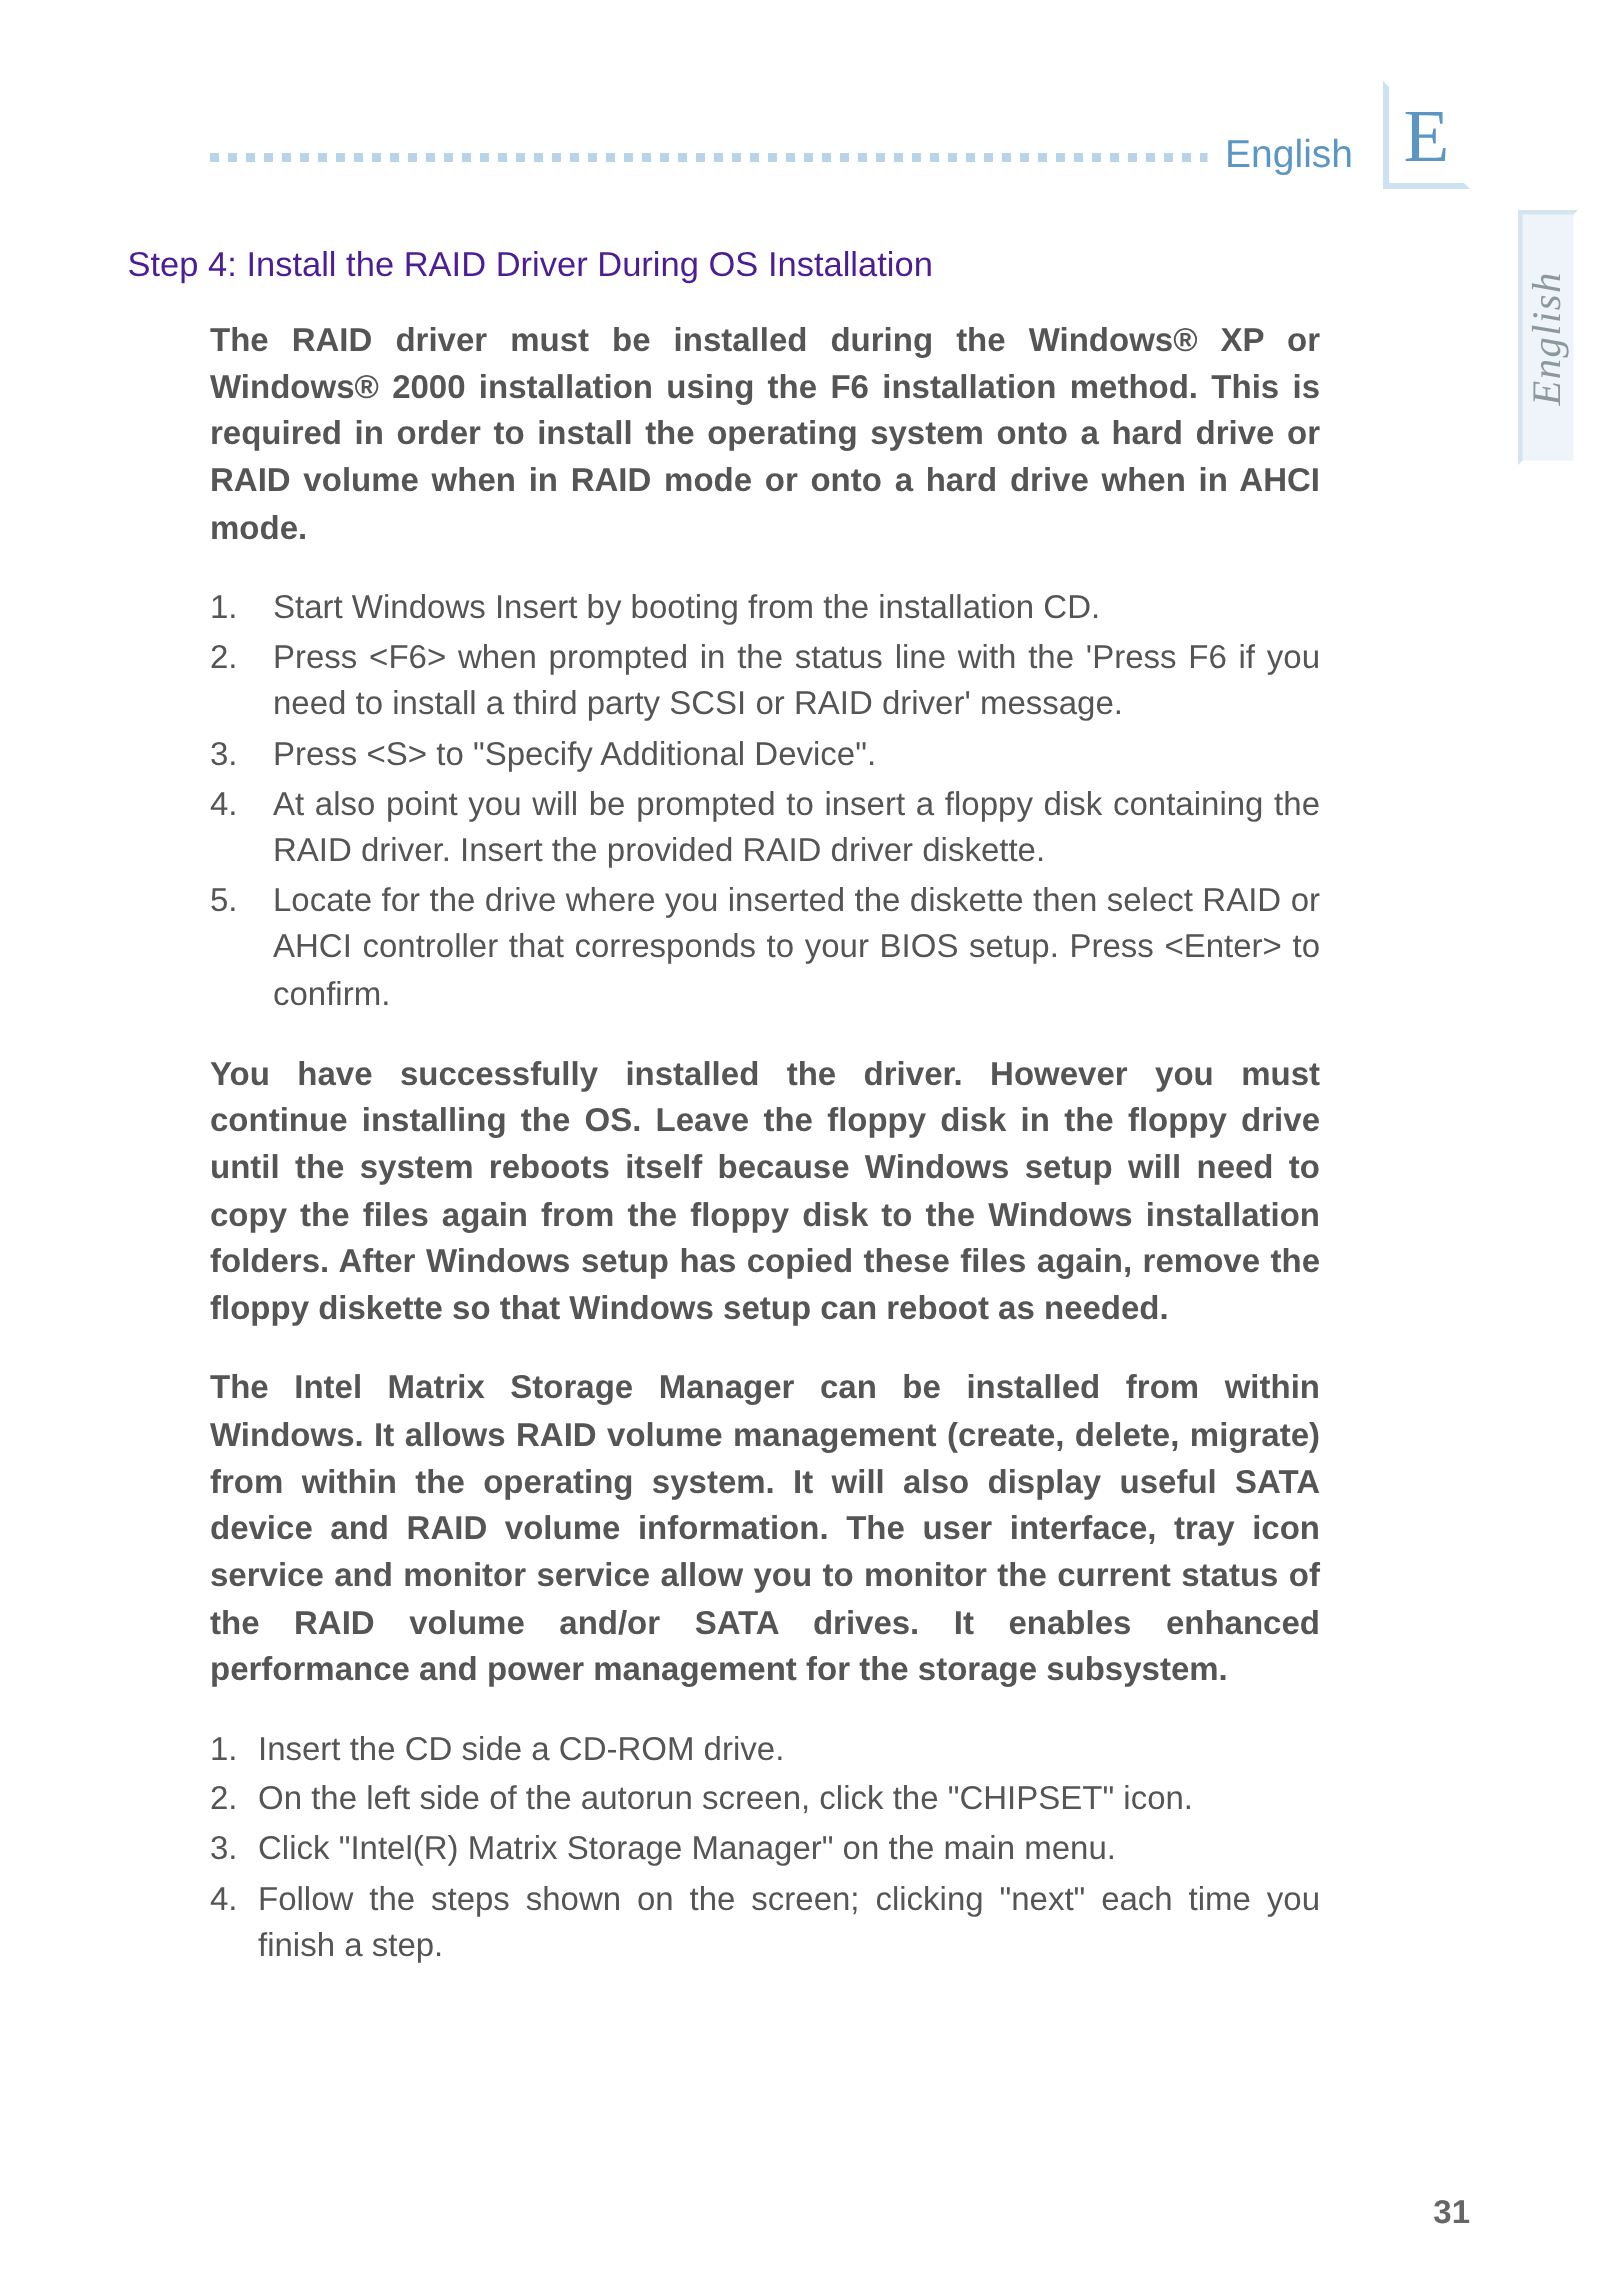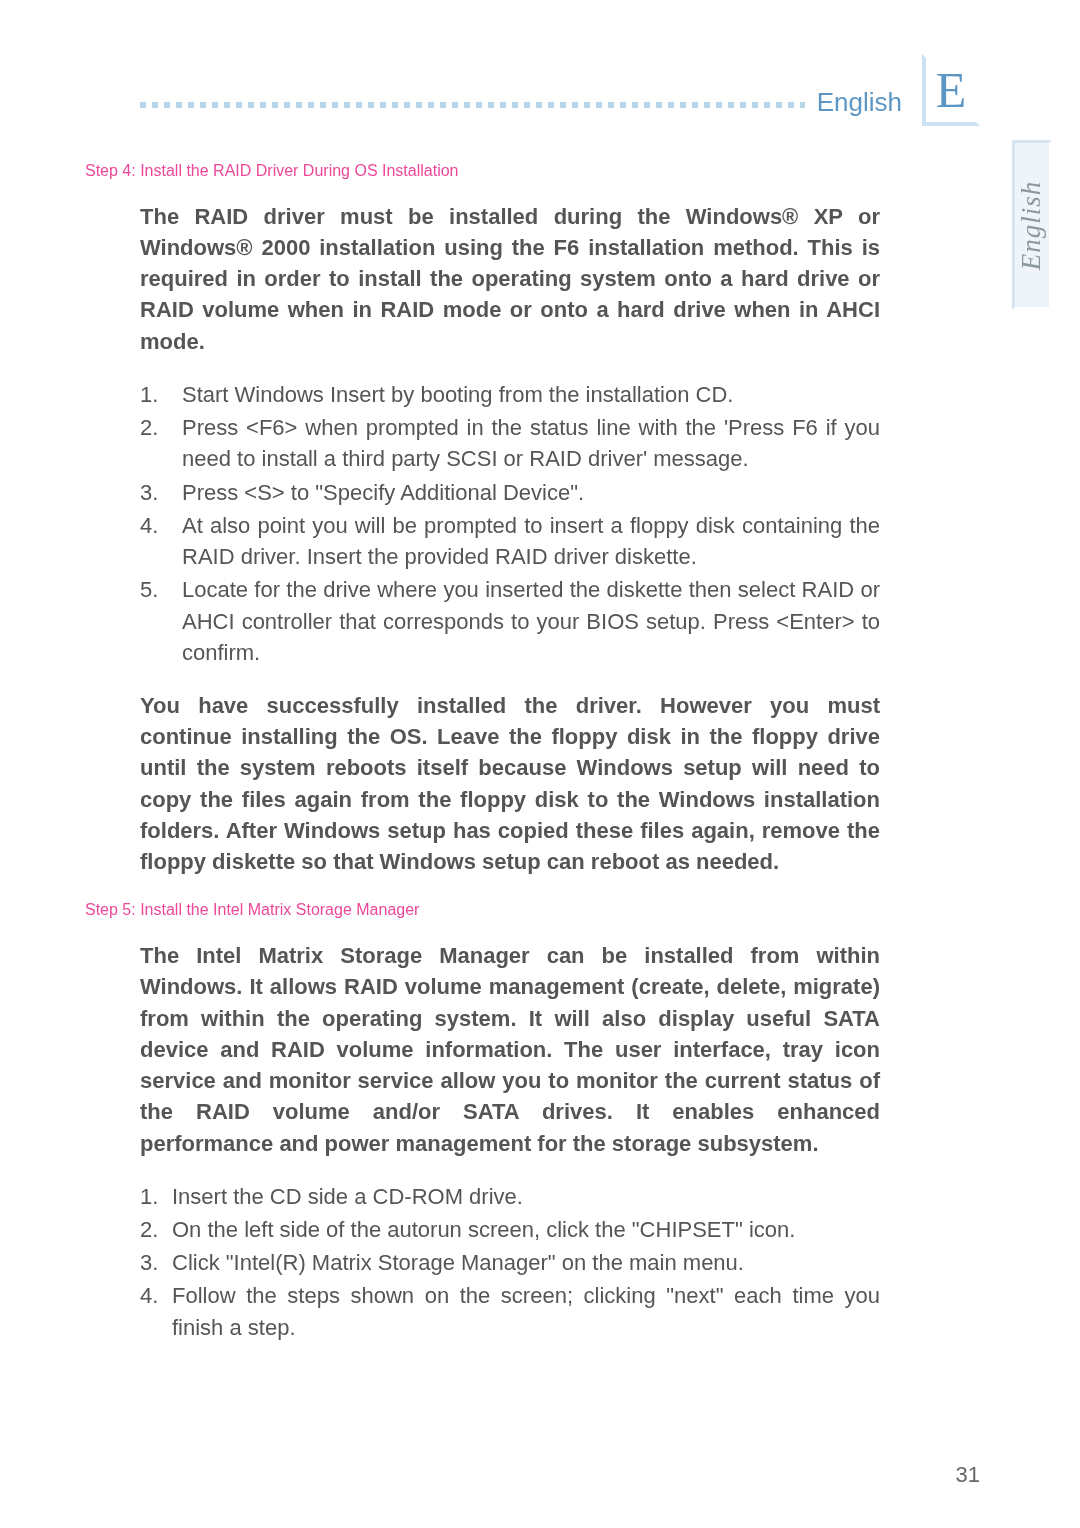--- a/index.html
+++ b/index.html
@@ -76,22 +76,22 @@
     white-space: nowrap;
     letter-spacing: 1px;
   }
   .content {
     width: 740px;
     font-size: 22px;
     line-height: 1.42;
     color: #555;
   }
   .section-heading {
-    color: #ec4899;
-    font-size: 16px;
+    color: #4c1d95;
+    font-size: 23px;
     font-weight: 500;
     margin-bottom: 18px;
     margin-left: -55px;
   }
   .body-para {
     text-align: justify;
     margin-bottom: 22px;
     font-weight: 700;
   }
   .num-list {
@@ -113,21 +113,21 @@
   }
   .num-list.tight .num {
     width: 32px;
   }
   .page-num {
     position: absolute;
     bottom: 40px;
     right: 100px;
     font-size: 22px;
     color: #666;
-    font-weight: 400;
+    font-weight: 700;
     margin-top: 16px;
   }
 </style>
 </head>
 <body>
 
 <div class="header-row">
   <div class="dotted-line"></div>
   <div class="header-label">English</div>
   <div class="e-badge">
@@ -163,21 +163,20 @@
         <span class="txt">At also point you will be prompted to insert a floppy disk containing the RAID driver. Insert the provided RAID driver diskette.</span>
       </li>
     <li>
         <span class="num">5.</span>
         <span class="txt">Locate for the drive where you inserted the diskette then select RAID or AHCI controller that corresponds to your BIOS setup. Press &lt;Enter&gt; to confirm.</span>
       </li>
   </ul>
 
   <p class="body-para">You have successfully installed the driver. However you must continue installing the OS. Leave the floppy disk in the floppy drive until the system reboots itself because Windows setup will need to copy the files again from the floppy disk to the Windows installation folders. After Windows setup has copied these files again, remove the floppy diskette so that Windows setup can reboot as needed.</p>
 
-  <div class="section-heading">Step 5: Install the Intel Matrix Storage Manager</div>
 
   <p class="body-para">The Intel Matrix Storage Manager can be installed from within Windows. It allows RAID volume management (create, delete, migrate) from within the operating system. It will also display useful SATA device and RAID volume information. The user interface, tray icon service and monitor service allow you to monitor the current status of the RAID volume and/or SATA drives. It enables enhanced performance and power management for the storage subsystem.</p>
 
   <ul class="num-list tight">
     <li>
         <span class="num">1.</span>
         <span class="txt">Insert the CD side a CD-ROM drive.</span>
       </li>
     <li>
         <span class="num">2.</span>

